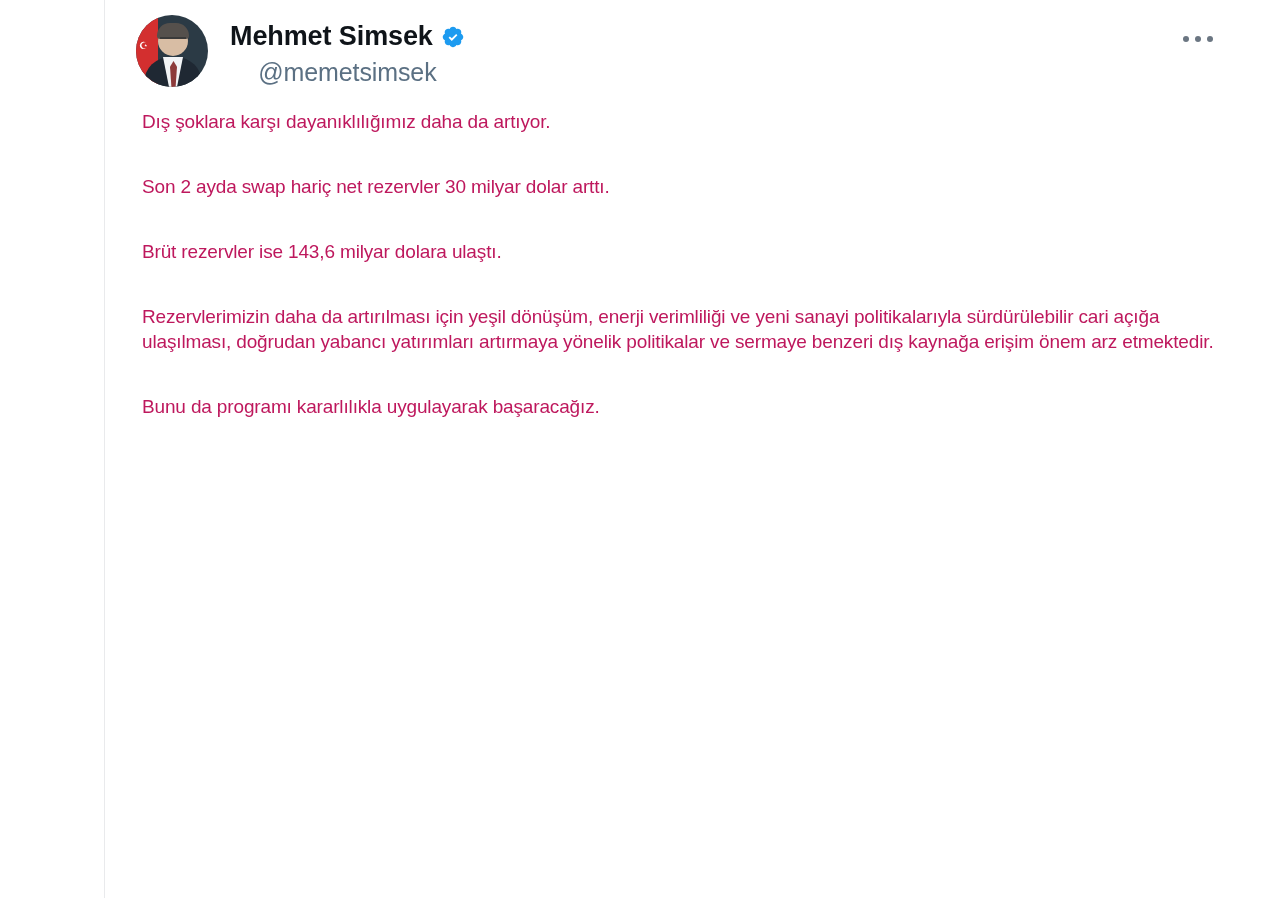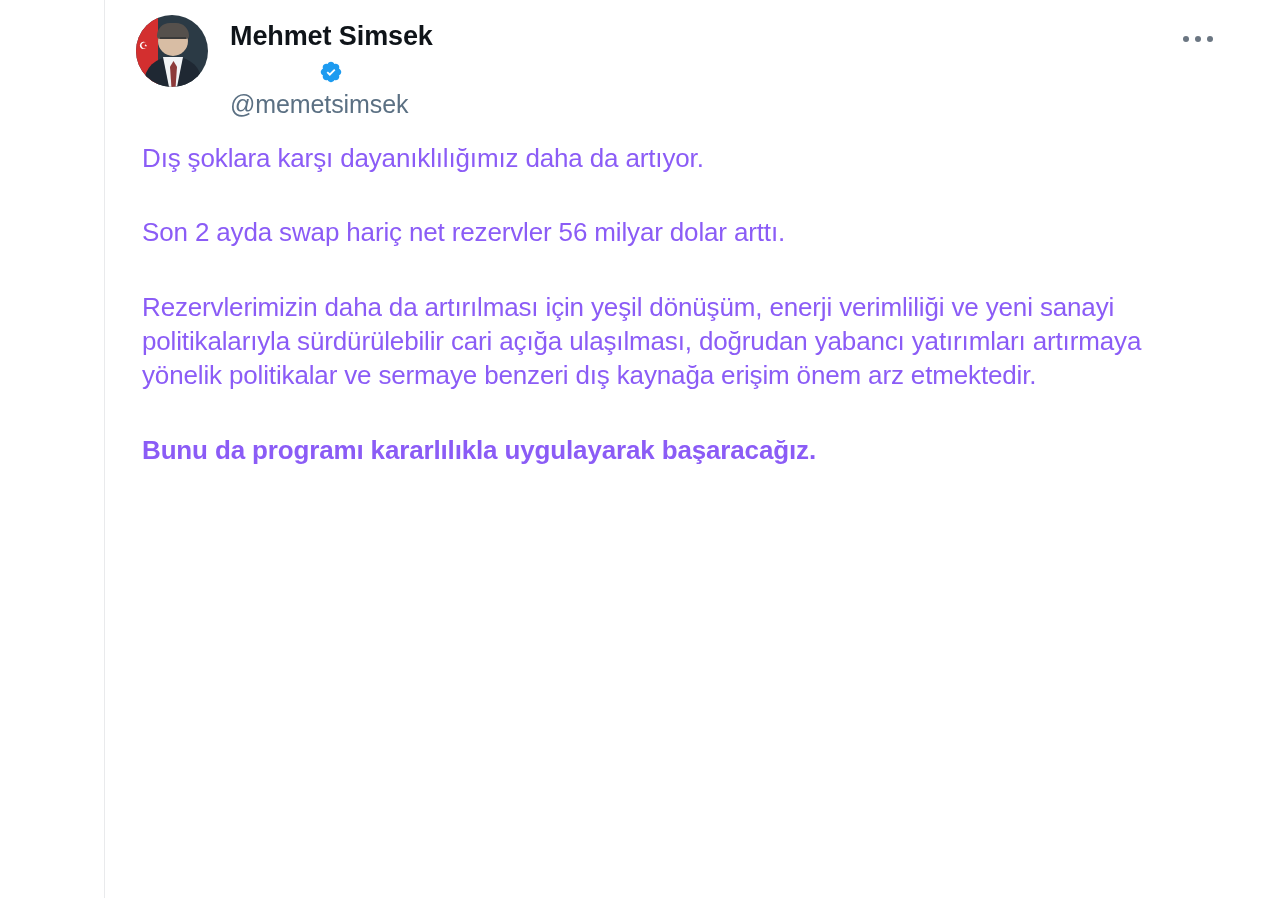--- a/index.html
+++ b/index.html
@@ -128,39 +128,39 @@
   }
 
   .names {
     margin-left: 22px;
     padding-top: 6px;
   }
   .name-row {
     display: flex;
     align-items: center;
     gap: 8px;
-    flex-direction: column;
   }
   .display-name {
     font-size: 27px;
     font-weight: bold;
     letter-spacing: -0.1px;
     color: #0f1419;
   }
   .verified {
     width: 24px;
     height: 24px;
     display: inline-block;
     flex: 0 0 auto;
   }
   .handle {
     margin-top: 6px;
     font-size: 25px;
     color: #5b7083;
     letter-spacing: -0.1px;
+    text-align: center;
   }
 
   .more-btn {
     position: absolute;
     right: 60px;
     top: 14px;
     width: 44px;
     height: 30px;
     display: flex;
     align-items: center;
@@ -172,31 +172,30 @@
   .more-btn i {
     display: block;
     width: 6px;
     height: 6px;
     border-radius: 50%;
     background: #6b7682;
   }
 
   .tweet-body {
     padding: 22px 60px 0 38px;
-    font-size: 26px;
+    font-size: 19px;
     line-height: 1.32;
-    color: #8b5cf6;
+    color: #be185d;
     letter-spacing: -0.15px;
   }
   .tweet-body p {
     margin: 0 0 40px 0;
   }
   .tweet-body p:last-child {
     margin-bottom: 0;
-    font-weight: bold;
   }
 </style>
 </head>
 <body>
 
 <div class="page">
   <div class="left-rule"></div>
 
   <article class="tweet">
 
@@ -229,19 +228,20 @@
 
       <div class="more-btn">
         <i></i>
         <i></i>
         <i></i>
       </div>
     </header>
 
     <div class="tweet-body">
       <p>Dış şoklara karşı dayanıklılığımız daha da artıyor.</p>
-      <p>Son 2 ayda swap hariç net rezervler 56 milyar dolar arttı.</p>
+      <p>Son 2 ayda swap hariç net rezervler 30 milyar dolar arttı.</p>
+      <p>Brüt rezervler ise 143,6 milyar dolara ulaştı.</p>
       <p>Rezervlerimizin daha da artırılması için yeşil dönüşüm, enerji verimliliği ve yeni sanayi politikalarıyla sürdürülebilir cari açığa ulaşılması, doğrudan yabancı yatırımları artırmaya yönelik politikalar ve sermaye benzeri dış kaynağa erişim önem arz etmektedir.</p>
       <p>Bunu da programı kararlılıkla uygulayarak başaracağız.</p>
     </div>
 
   </article>
 </div>
 
 </body></html>

